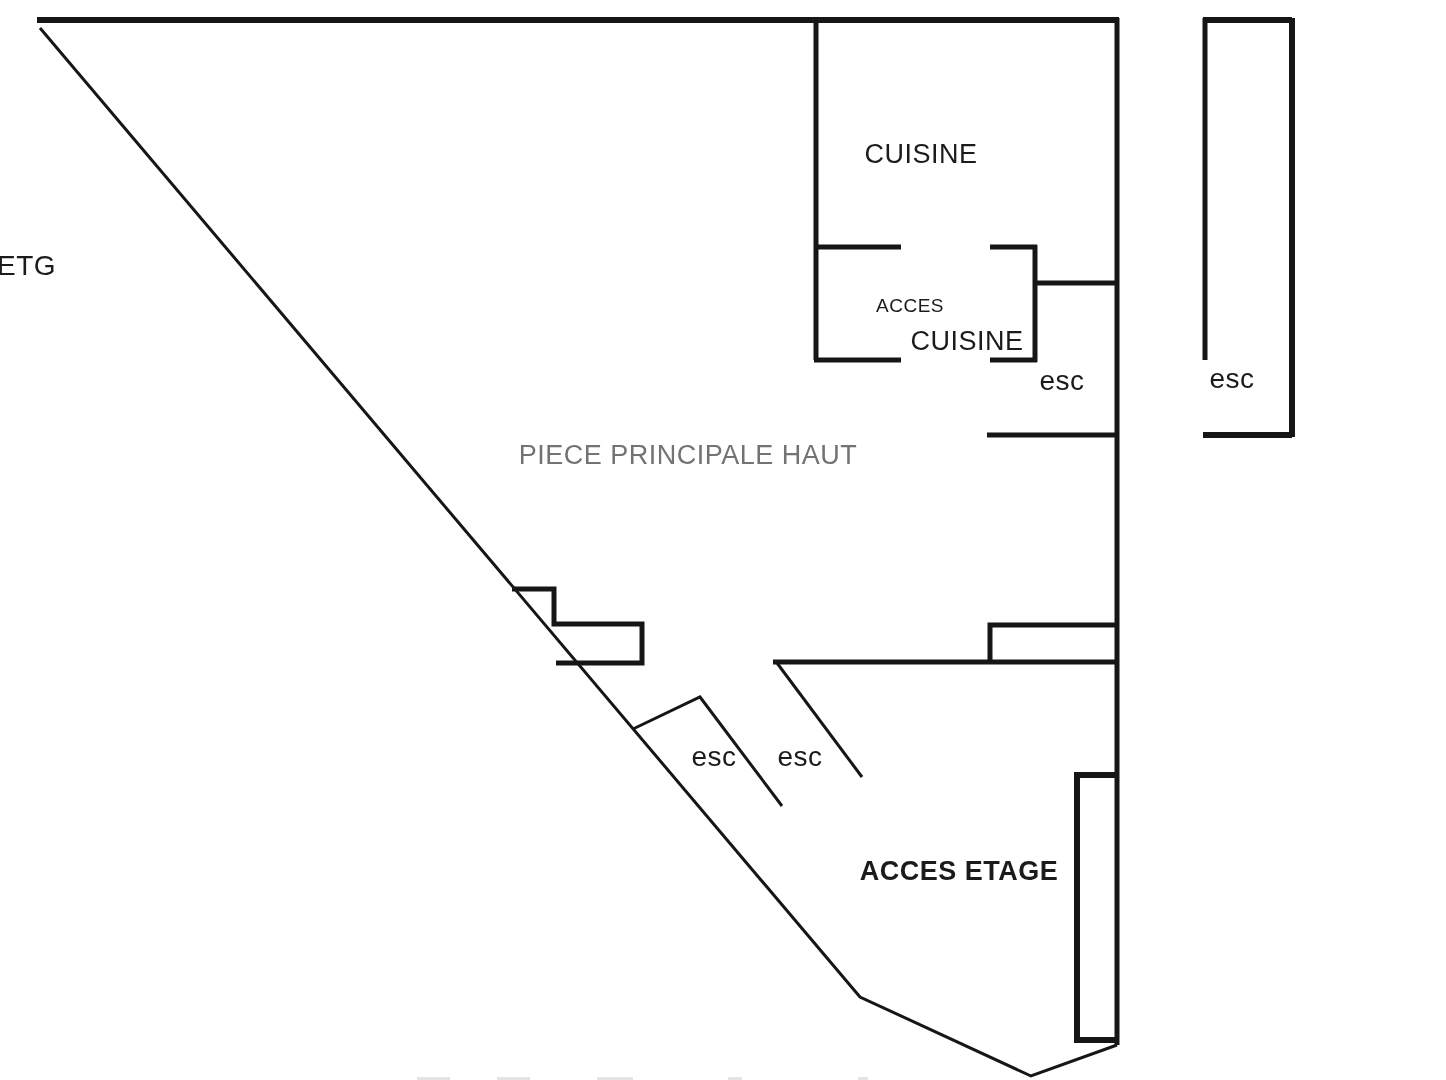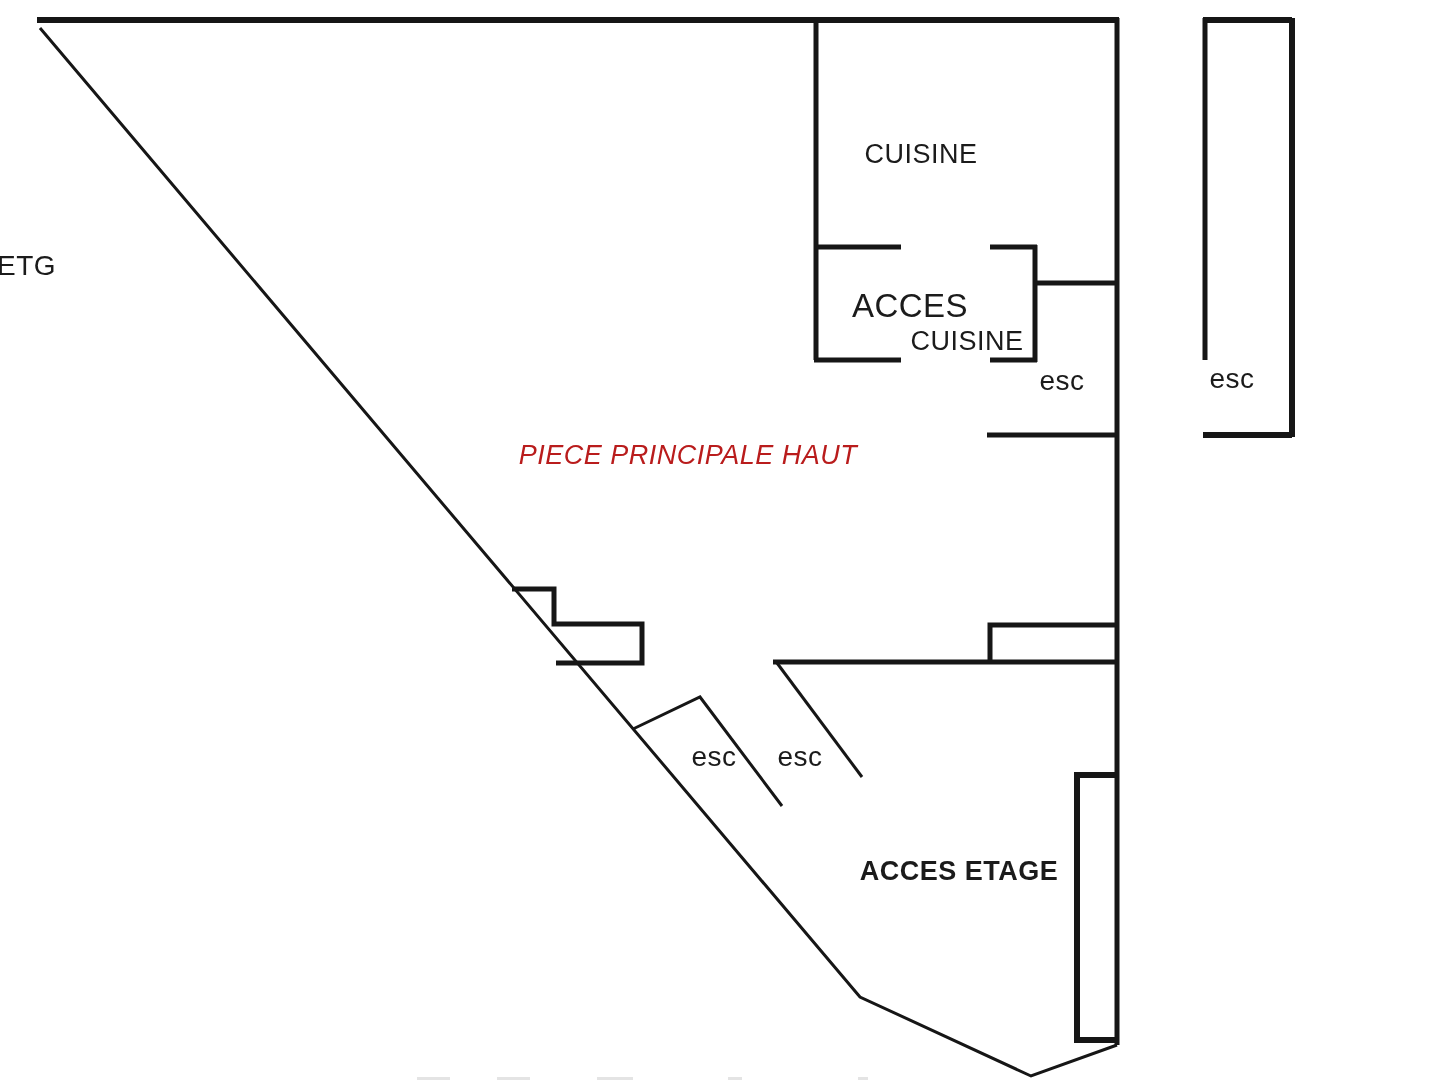--- a/index.html
+++ b/index.html
@@ -71,25 +71,25 @@
       <polyline points="512,589 554,589 554,624 642,624 642,663 556,663" fill="none" stroke="#161616" stroke-width="5" stroke-linecap="butt" stroke-linejoin="miter"></polyline>
       <polyline points="773,662 1117,662" fill="none" stroke="#161616" stroke-width="5" stroke-linecap="butt" stroke-linejoin="miter"></polyline>
       <polyline points="990,662 990,625 1119,625" fill="none" stroke="#161616" stroke-width="5" stroke-linecap="butt" stroke-linejoin="miter"></polyline>
       <polyline points="633,729 700,697 782,806" fill="none" stroke="#161616" stroke-width="3" stroke-linecap="butt" stroke-linejoin="miter"></polyline>
       <polyline points="777,663 862,777" fill="none" stroke="#161616" stroke-width="3" stroke-linecap="butt" stroke-linejoin="miter"></polyline>
       <polyline points="1119,775 1077,775 1077,1040 1119,1040" fill="none" stroke="#161616" stroke-width="6" stroke-linecap="butt" stroke-linejoin="miter"></polyline>
     </svg>
   <div class="labels-layer">
       <div class="room-label anchor-left" style="left: -3px; top: 266px; font-size: 28px; color: rgb(27, 27, 27);">ETG</div>
       <div class="room-label" style="left: 921px; top: 154px; font-size: 27px; color: rgb(27, 27, 27);">CUISINE</div>
-      <div class="room-label" style="left: 910px; top: 306px; font-size: 33px; color: rgb(27, 27, 27);">ACCES</div>
+      <div class="room-label" style="left: 910px; top: 306px; font-size: 19px; color: rgb(27, 27, 27);">ACCES</div>
       <div class="room-label" style="left: 967px; top: 341px; font-size: 27px; color: rgb(27, 27, 27);">CUISINE</div>
       <div class="room-label" style="left: 1062px; top: 381px; font-size: 28px; color: rgb(27, 27, 27);">esc</div>
       <div class="room-label" style="left: 1232px; top: 379px; font-size: 28px; color: rgb(27, 27, 27);">esc</div>
-      <div class="room-label" style="left: 688px; top: 455px; font-size: 27px; color: #b91c1c; font-style: italic;">PIECE PRINCIPALE HAUT</div>
+      <div class="room-label" style="left: 688px; top: 455px; font-size: 27px; color: #737373;">PIECE PRINCIPALE HAUT</div>
       <div class="room-label" style="left: 714px; top: 757px; font-size: 28px; color: rgb(27, 27, 27);">esc</div>
       <div class="room-label" style="left: 800px; top: 757px; font-size: 28px; color: rgb(27, 27, 27);">esc</div>
       <div class="room-label" style="left: 959px; top: 871px; font-size: 27px; color: rgb(27, 27, 27); font-weight: bold;">ACCES ETAGE</div>
       <div class="faint-mark" style="left: 417px; top: 1077px; width: 33px;"></div>
       <div class="faint-mark" style="left: 497px; top: 1077px; width: 33px;"></div>
       <div class="faint-mark" style="left: 597px; top: 1077px; width: 36px;"></div>
       <div class="faint-mark" style="left: 728px; top: 1077px; width: 14px;"></div>
       <div class="faint-mark" style="left: 858px; top: 1077px; width: 10px;"></div>
     </div>
 </div>

